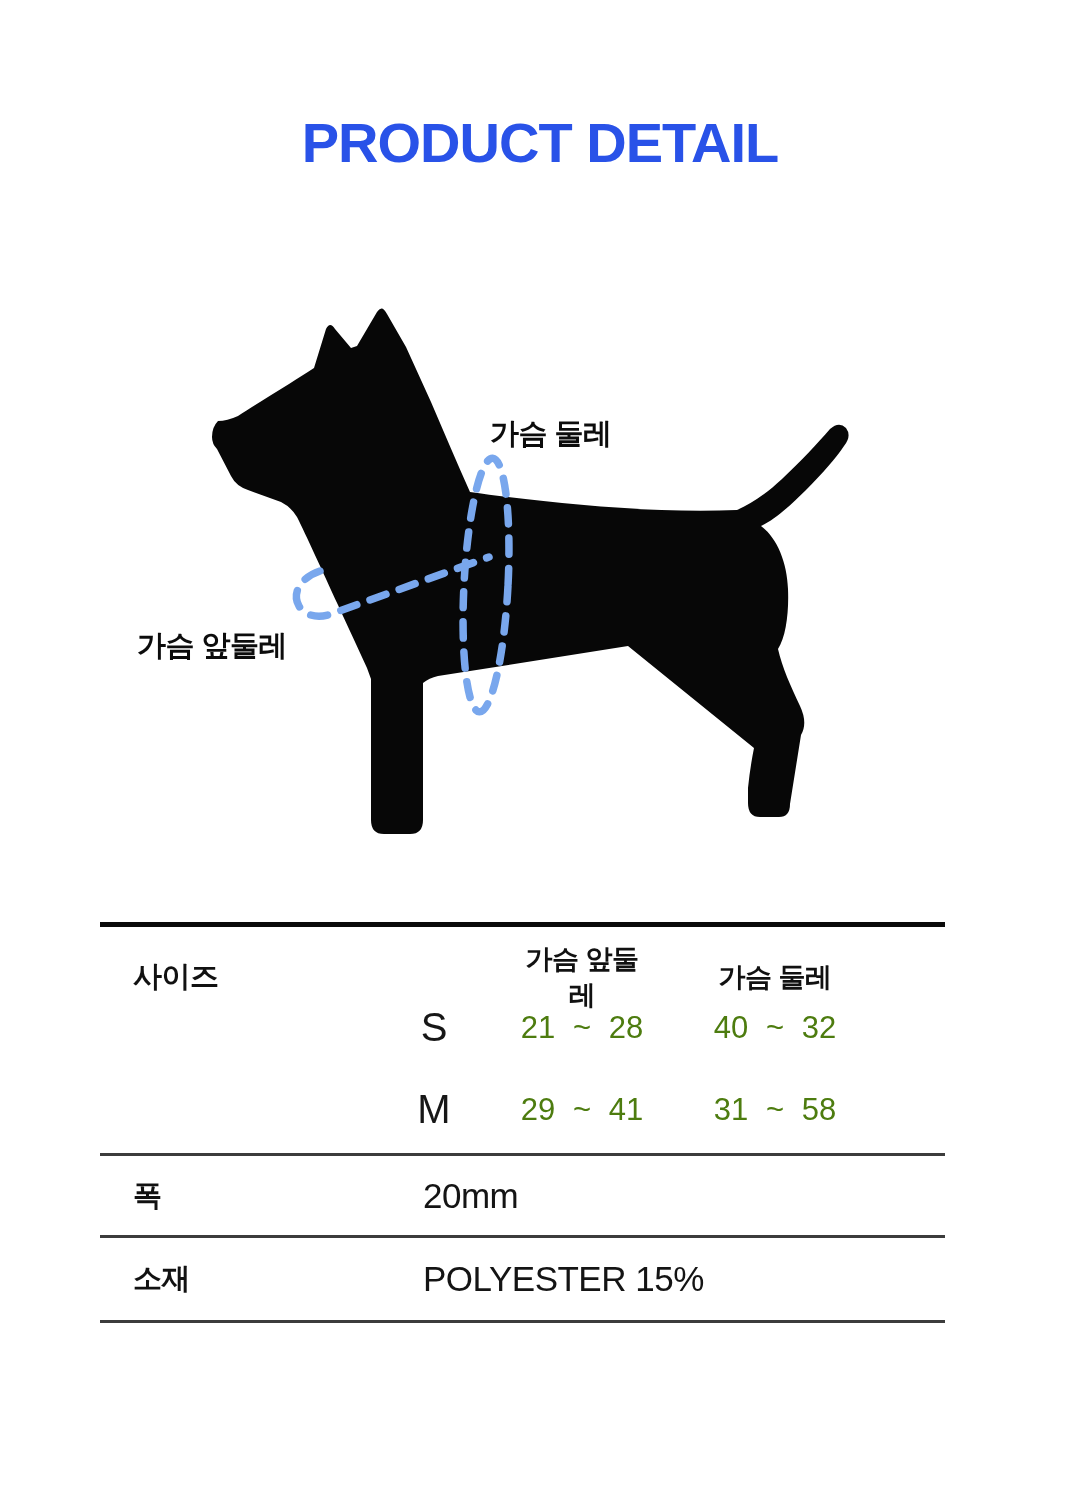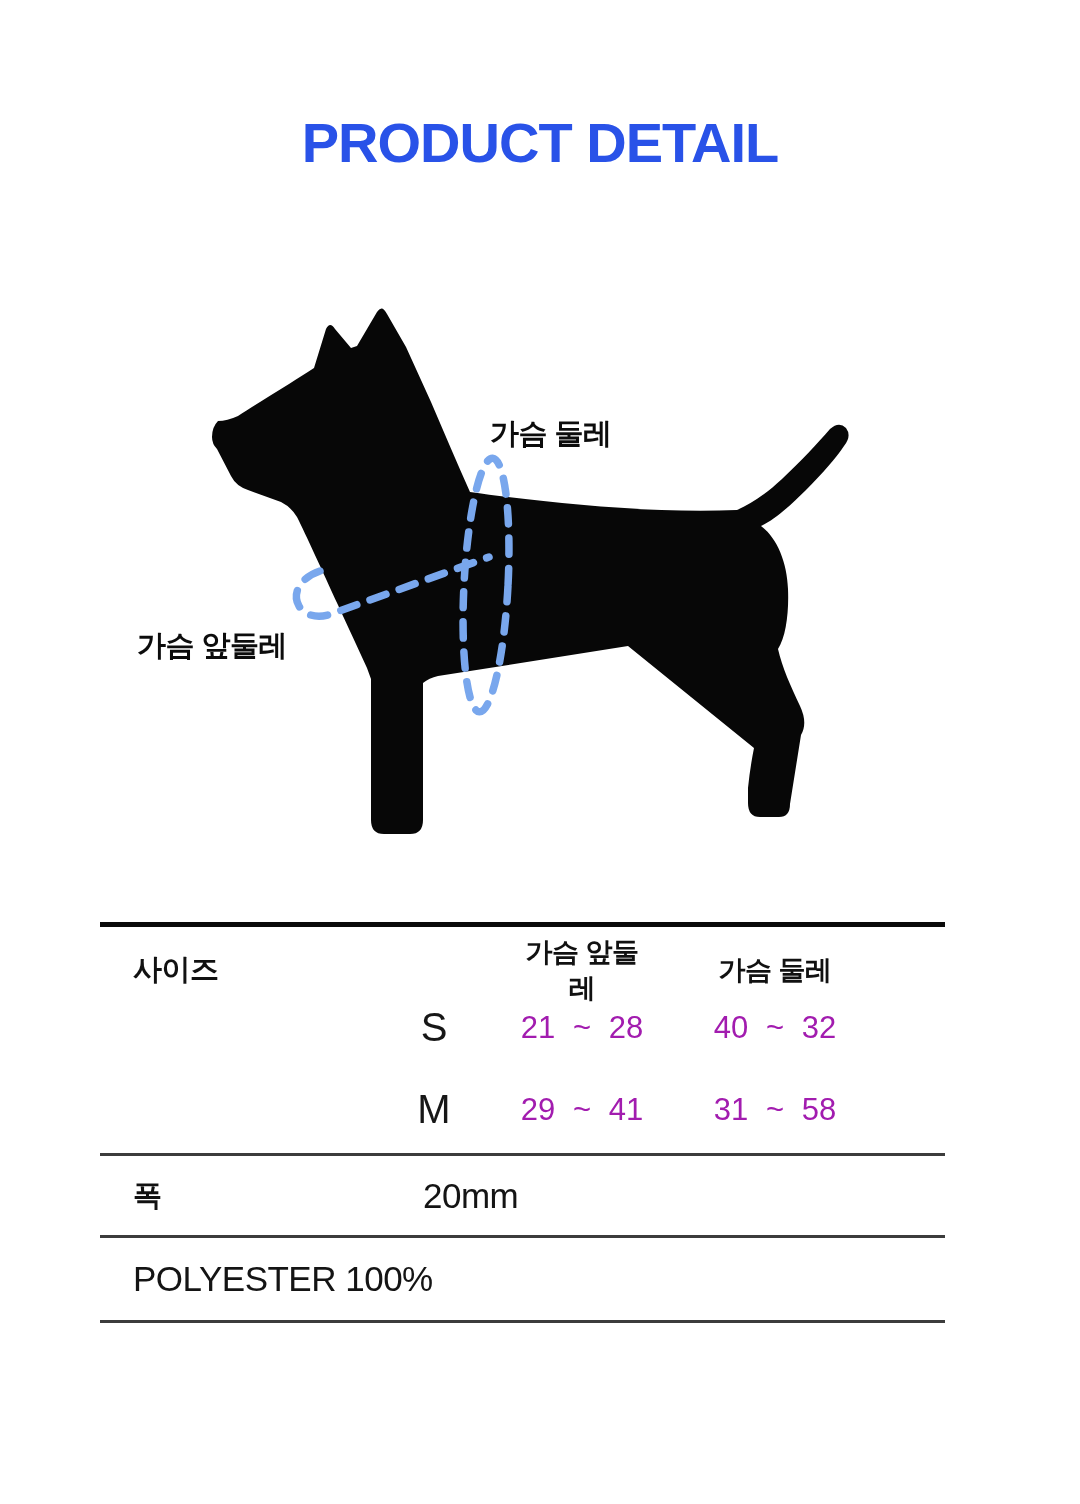--- a/index.html
+++ b/index.html
@@ -34,28 +34,28 @@
   .rule-thin{height:3px;background:#3c3c3c;}
   .rule-1{top:231px;}
   .rule-2{top:313px;}
   .rule-3{top:398px;}
 
   .grid-row{
     position:absolute;left:0;width:845px;height:44px;
     display:grid;grid-template-columns:254px 160px 136px 250px 45px;
     align-items:center;
   }
-  .row-header{top:12px;height:36px;}
+  .row-header{top:19px;height:36px;}
   .row-s{top:83px;}
   .row-m{top:165px;}
 
   .cell-label{font-size:29px;font-weight:700;padding-left:33px;letter-spacing:-0.5px;}
   .cell-colhead{font-size:27px;font-weight:700;text-align:center;letter-spacing:-0.5px;}
   .cell-size{font-size:40px;font-weight:400;text-align:center;color:#161616;}
-  .cell-range{font-size:31px;font-weight:400;text-align:center;word-spacing:9px;color:#a21caf;}
+  .cell-range{font-size:31px;font-weight:400;text-align:center;word-spacing:9px;color:#4d7c0f;}
 
   .kv-row{
     position:absolute;left:0;width:845px;display:flex;align-items:center;
     padding-left:33px;box-sizing:border-box;
   }
   .row-width{top:244px;height:60px;}
   .row-material{top:327px;height:60px;}
   .kv-label{width:290px;font-size:29px;font-weight:700;letter-spacing:-0.5px;}
   .kv-value{font-size:35px;font-weight:400;letter-spacing:-0.5px;color:#141414;}
 </style>
@@ -140,19 +140,20 @@
     <div class="rule rule-thin rule-1"></div>
 
     <div class="kv-row row-width">
       <div class="kv-label">폭</div>
       <div class="kv-value">20mm</div>
     </div>
 
     <div class="rule rule-thin rule-2"></div>
 
     <div class="kv-row row-material">
-      <div class="kv-value">POLYESTER 100%</div>
+      <div class="kv-label">소재</div>
+      <div class="kv-value">POLYESTER 15%</div>
     </div>
 
     <div class="rule rule-thin rule-3"></div>
   </div>
 
 </div>
 
 </body></html>

